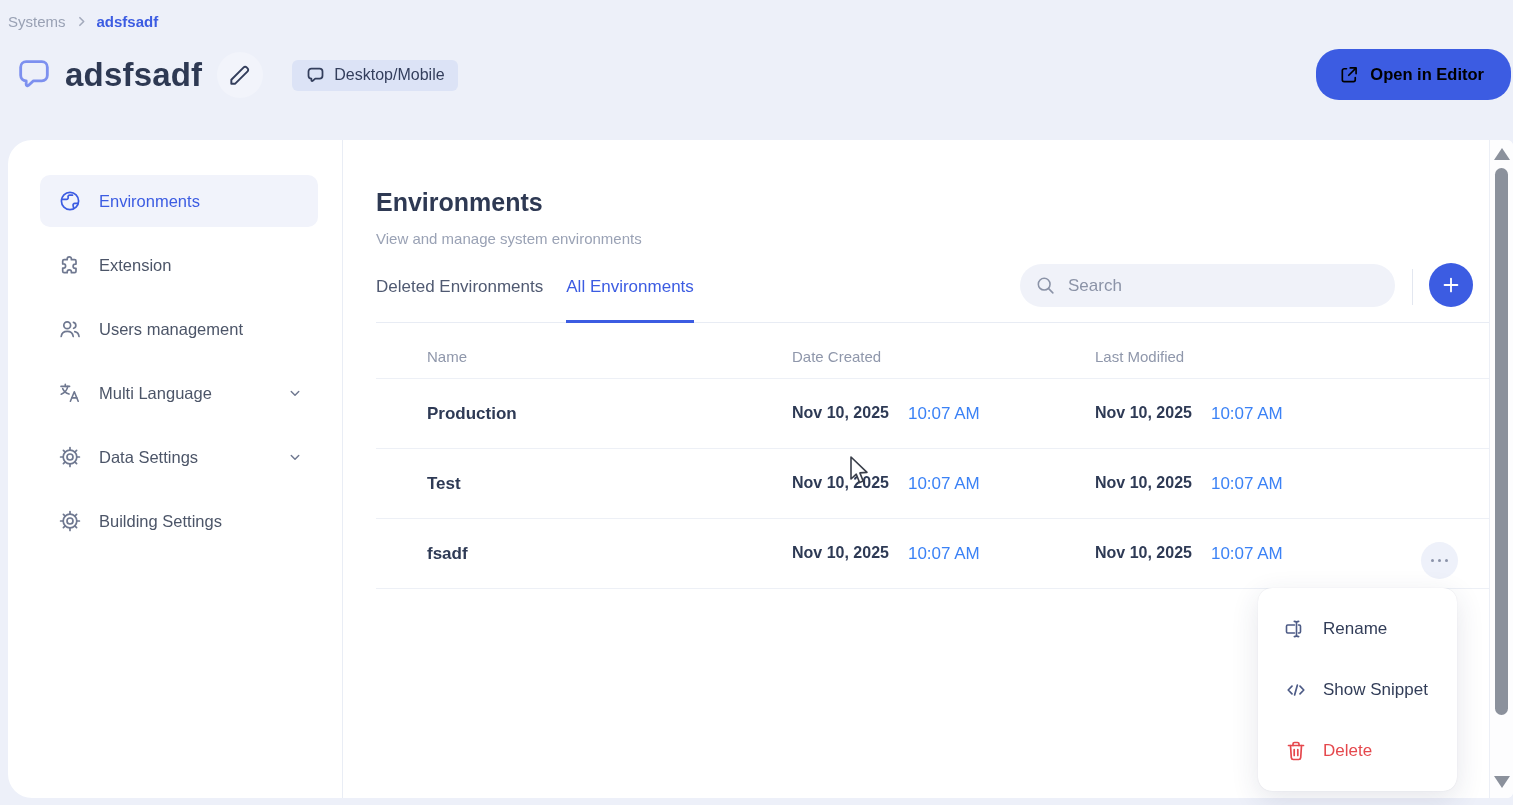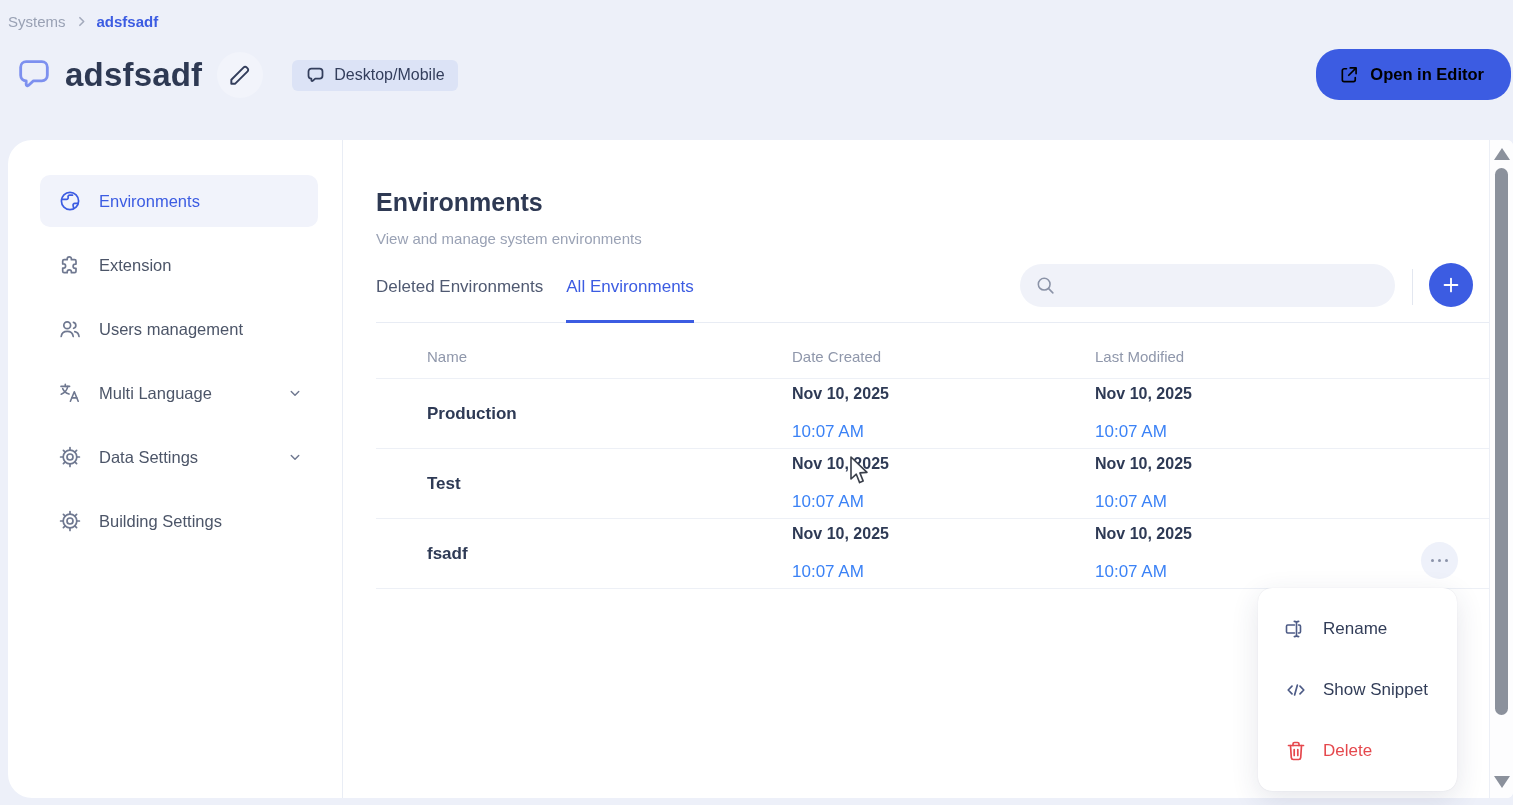--- a/index.html
+++ b/index.html
@@ -52,21 +52,21 @@
   .search-box input::placeholder { color:#8b93a7; }
   .mini-divider { position:absolute; left:1036px; top:-2px; width:1px; height:36px; background:#e3e7f0; }
   .add-btn { position:absolute; left:1053px; top:-8px; width:44px; height:44px; border-radius:50%; border:none; background:#3c5ce2; color:#fff; display:flex; align-items:center; justify-content:center; cursor:pointer; }
 
   
   .env-table { margin-top:12px; }
   .trow { display:grid; grid-template-columns:365px 303px 1fr; padding-left:51px; align-items:center; }
   .thead { height:44px; border-bottom:1px solid #edf0f6; color:#8f97ab; font-size:15px; }
   .tbody-row { height:70px; border-bottom:1px solid #edf0f6; cursor:pointer; }
   .cell-name { font-size:17px; font-weight:600; color:#2e3a55; }
-  .cell-date { display:flex; flex-direction:column; gap:19px; }
+  .cell-date { display:flex; flex-direction:row; gap:19px; }
   .cell-date .d { font-size:16px; font-weight:700; color:#2e3a55; }
   .cell-date .t { font-size:17px; color:#3b82f6; }
 
   .dots-btn { position:absolute; left:1077px; top:402px; width:37px; height:37px; border-radius:50%; border:none; background:#eef1fa; display:flex; align-items:center; justify-content:center; gap:3.5px; cursor:pointer; }
   .dots-btn i { width:3.5px; height:3.5px; border-radius:50%; background:#8b93a9; }
 
   
   .scrollcol { position:absolute; right:0; top:0; bottom:0; width:24px; border-left:1px solid #eceff6; background:#fdfdfe; border-radius:0 6px 6px 0; }
   .sb-up { position:absolute; top:8px; left:4px; width:0; height:0; border-left:8px solid transparent; border-right:8px solid transparent; border-bottom:12px solid #8b919c; cursor:pointer; }
   .sb-thumb { position:absolute; top:28px; left:5px; width:13px; height:547px; background:#8b919c; border-radius:7px; cursor:pointer; }
@@ -224,20 +224,21 @@
         <div class="tab">Deleted Environments</div>
         <div class="tab active">All Environments</div>
 
         <div class="search-box">
           <span class="sicon">
             <svg width="21" height="21" viewBox="0 0 24 24" fill="none" stroke="currentColor" stroke-width="1.8" stroke-linecap="round">
                 <circle cx="10.5" cy="10.5" r="6.7"></circle>
                 <path d="M15.6 15.6L20.4 20.4"></path>
               </svg>
           </span>
+          <input type="text" placeholder="Search" style="">
         </div>
         <div class="mini-divider"></div>
         <button class="add-btn">
           <span style="display:flex">
             <svg width="22" height="22" viewBox="0 0 24 24" fill="none" stroke="currentColor" stroke-width="2" stroke-linecap="round">
                 <path d="M12 5v14M5 12h14"></path>
               </svg>
           </span>
         </button>
       </div>

